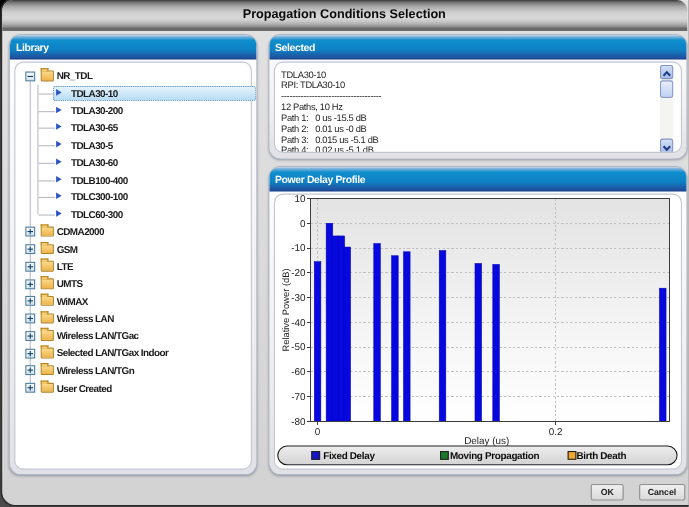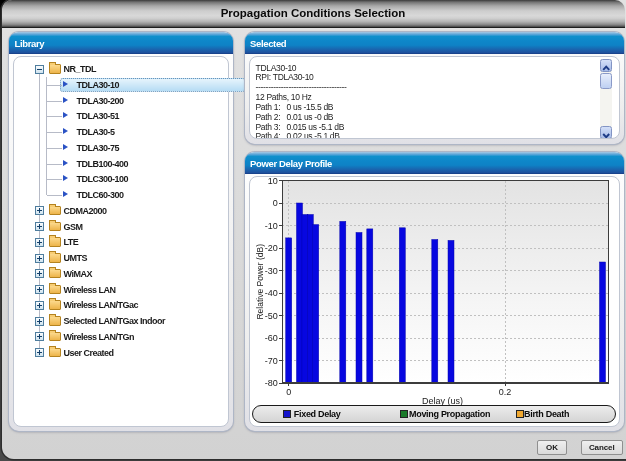--- a/index.html
+++ b/index.html
@@ -8,21 +8,21 @@
 #titlebar{position:absolute;left:0;top:0;width:623px;height:28px;border-radius:10px 10px 0 0;background:linear-gradient(#3a3a3a 0%,#747474 8%,#a8a8a8 22%,#cdcdcd 40%,#d8d8d8 58%,#cfcfcf 68%,#b3b3b3 80%,#8d8d8d 90%,#5f5f5f 97%,#3a3a3a 100%);border-bottom:1px solid #1d1d1d;box-sizing:border-box;}
 #title{position:absolute;left:0;right:0;top:7px;text-align:center;font-size:11.5px;font-weight:bold;color:#0a0a0a;}
 
 .gb{position:absolute;border-radius:10px;background:linear-gradient(#ffffff,#ededed 70%,#e0e0e6);box-shadow:0 0 0 1px #aeb6c6, 0 1px 2.5px rgba(40,40,70,.4);}
 .gbh{position:absolute;left:0;top:0;right:0;height:22px;border-radius:9px 9px 0 0;background:linear-gradient(#a9c9e2 0%,#62a8da 10%,#1090cc 20%,#0e87c9 40%,#0e82c6 60%,#1a63ad 80%,#1e529e 93%,#173c84 100%);color:#fff;font-size:9.5px;letter-spacing:-0.35px;font-weight:bold;line-height:23px;padding-left:5.5px;box-sizing:border-box;}
 .gbc{position:absolute;left:4px;right:4px;top:24px;bottom:4.5px;background:#fff;border:1px solid #c0c6d2;border-radius:8px;box-sizing:border-box;overflow:hidden;}
 #gb-lib{left:7.5px;top:31.5px;width:224px;height:399.5px;}
 #gb-sel{left:243px;top:31.5px;width:379px;height:112px;}
 #gb-pdp{left:243px;top:151.5px;width:379px;height:279.5px;}
 
-#tree{position:absolute;left:16px;top:0;width:224px;height:399.5px;overflow:hidden;font-size:9px;letter-spacing:-0.5px;font-weight:bold;color:#1a1a1a;}
+#tree{position:absolute;left:4px;top:0;width:224px;height:399.5px;overflow:hidden;font-size:9px;letter-spacing:-0.5px;font-weight:bold;color:#1a1a1a;}
 .row{position:absolute;height:14px;line-height:14px;white-space:nowrap;}
 .hline,.vline{position:absolute;background:#b7bbc7;}
 .exp{position:absolute;width:9px;height:9px;box-sizing:border-box;border:1px solid #4e7d9e;background:linear-gradient(#fafcfe,#cfe3ef);}
 .exp i{position:absolute;left:1px;top:3px;width:5px;height:1px;background:#14406a;}
 .exp.plus b{position:absolute;left:3px;top:1px;width:1px;height:5px;background:#14406a;}
 .folder{position:absolute;width:12.5px;height:9.5px;background:linear-gradient(#fcd98c,#edb44a);border:1px solid #b5831f;border-radius:1px;box-sizing:border-box;}
 .folder:before{content:"";position:absolute;left:-1px;top:-3px;width:5px;height:2px;background:#f7cd74;border:1px solid #b5831f;border-bottom:none;}
 .tri{position:absolute;width:0;height:0;border-left:5.5px solid #2a52c4;border-top:3.75px solid transparent;border-bottom:3.75px solid transparent;}
 #hilite{position:absolute;border-radius:3px;background:linear-gradient(#e6f4fc,#b6dcf4);border:1px dotted #6a93b8;box-sizing:border-box;}
 
@@ -58,27 +58,27 @@
 <div class="folder" style="left:23.50px;top:32.50px;"></div>
 <div class="row" style="left:38.50px;top:30.50px;">NR_TDL</div>
 <div class="hline" style="left:21.50px;top:53.25px;width:15px;height:1px;"></div>
 <div class="tri" style="left:38.00px;top:49.25px;"></div>
 <div class="row" style="left:51.50px;top:46.25px;">TDLA30-10</div>
 <div class="hline" style="left:21.50px;top:69.00px;width:15px;height:1px;"></div>
 <div class="tri" style="left:38.00px;top:65.00px;"></div>
 <div class="row" style="left:51.50px;top:62.00px;">TDLA30-200</div>
 <div class="hline" style="left:21.50px;top:84.75px;width:15px;height:1px;"></div>
 <div class="tri" style="left:38.00px;top:80.75px;"></div>
-<div class="row" style="left:51.50px;top:77.75px;">TDLA30-51</div>
+<div class="row" style="left:51.50px;top:77.75px;">TDLA30-65</div>
 <div class="hline" style="left:21.50px;top:100.50px;width:15px;height:1px;"></div>
 <div class="tri" style="left:38.00px;top:96.50px;"></div>
 <div class="row" style="left:51.50px;top:93.50px;">TDLA30-5</div>
 <div class="hline" style="left:21.50px;top:116.25px;width:15px;height:1px;"></div>
 <div class="tri" style="left:38.00px;top:112.25px;"></div>
-<div class="row" style="left:51.50px;top:109.25px;">TDLA30-75</div>
+<div class="row" style="left:51.50px;top:109.25px;">TDLA30-60</div>
 <div class="hline" style="left:21.50px;top:132.00px;width:15px;height:1px;"></div>
 <div class="tri" style="left:38.00px;top:128.00px;"></div>
 <div class="row" style="left:51.50px;top:125.00px;">TDLB100-400</div>
 <div class="hline" style="left:21.50px;top:147.75px;width:15px;height:1px;"></div>
 <div class="tri" style="left:38.00px;top:143.75px;"></div>
 <div class="row" style="left:51.50px;top:140.75px;">TDLC300-100</div>
 <div class="hline" style="left:21.50px;top:163.50px;width:15px;height:1px;"></div>
 <div class="tri" style="left:38.00px;top:159.50px;"></div>
 <div class="row" style="left:51.50px;top:156.50px;">TDLC60-300</div>
 <div class="exp plus" style="left:9.50px;top:174.75px;">

